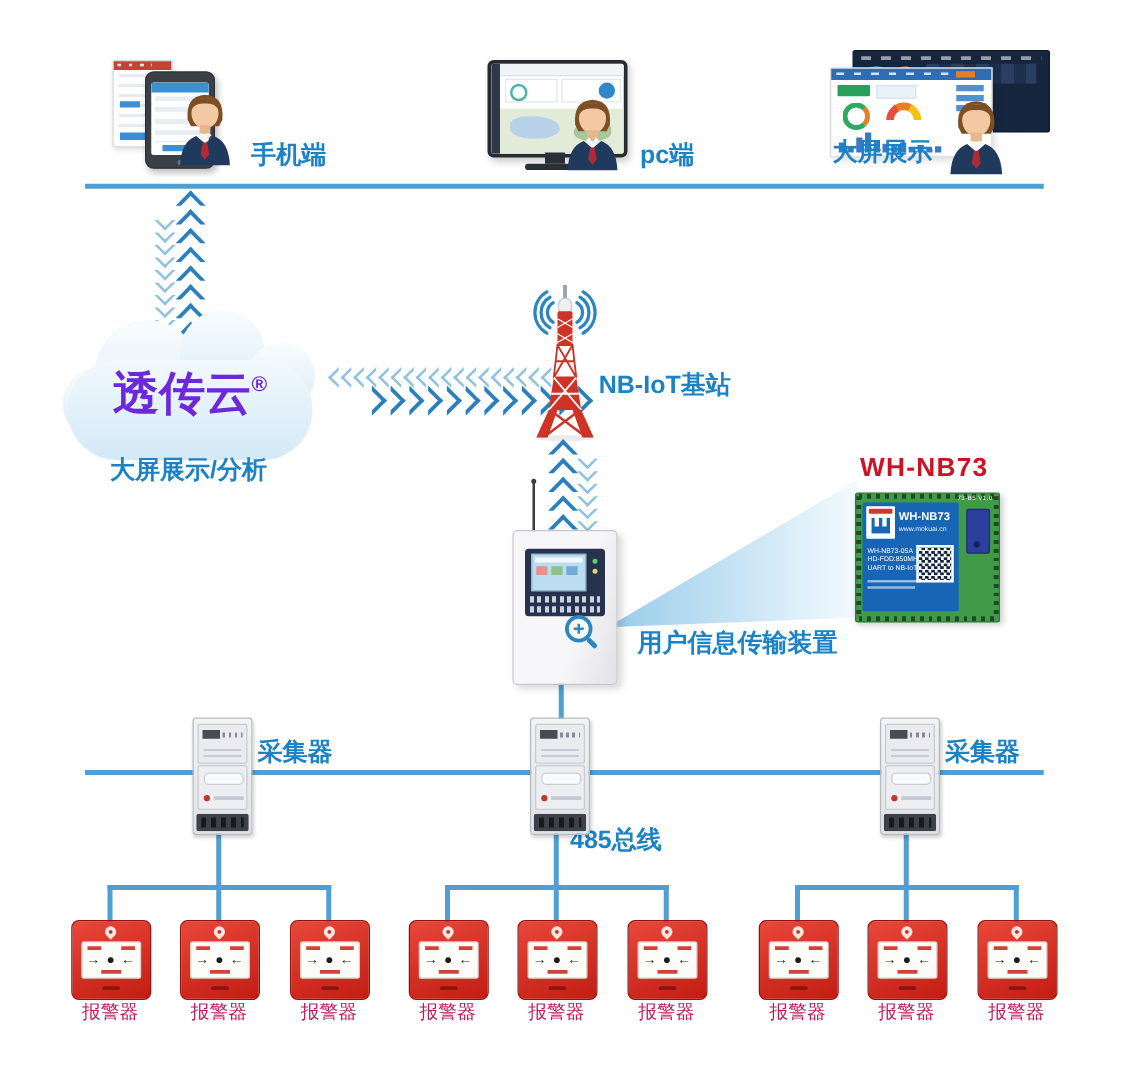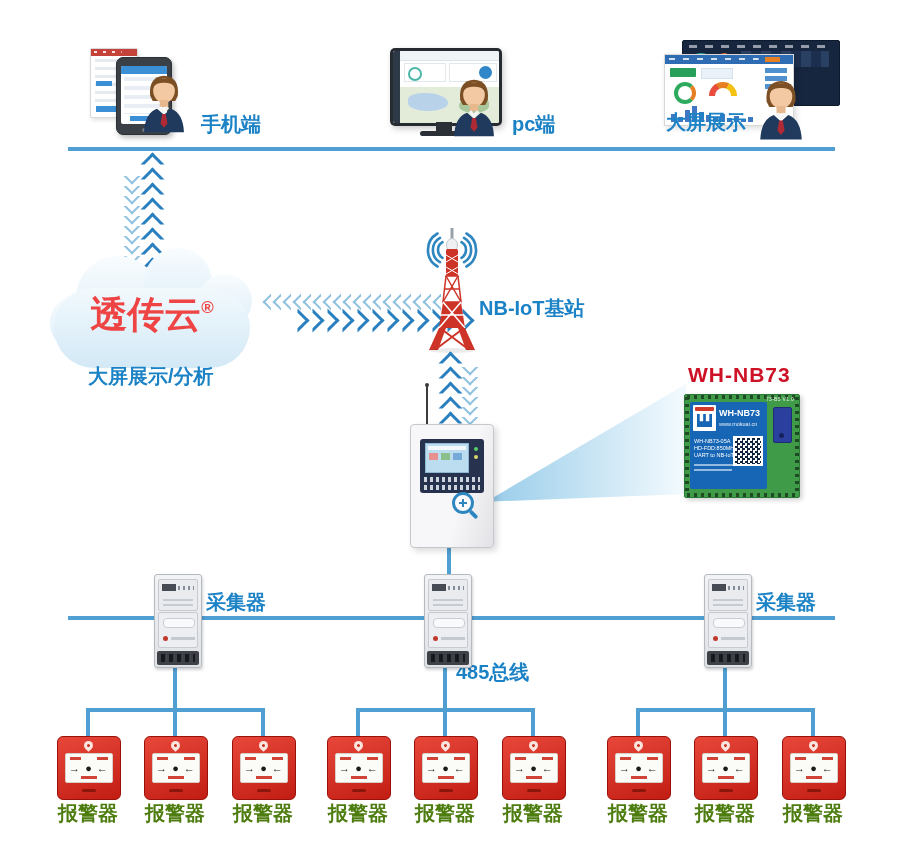--- a/index.html
+++ b/index.html
@@ -62,21 +62,21 @@
   .bsf-donut{position:absolute;left:9px;top:27px;width:14px;height:14px;border-radius:50%;border:4px solid #2eaa5e;border-right-color:#e67e22;}
   .bsf-bars{position:absolute;right:6px;top:13px;width:22px;display:flex;flex-direction:column;gap:3px;}
   .bsf-bars span{height:5px;background:#5291cf;}
   .bsf-chart{position:absolute;left:6px;right:30px;bottom:3px;height:17px;display:flex;align-items:flex-end;gap:2px;}
   .bsf-chart span{width:5px;background:#3f78c2;}
 
   
   .cloud{position:absolute;left:50px;top:248px;width:204px;height:122px;}
   .cloud .puff{position:absolute;border-radius:50%;background:linear-gradient(180deg,#f8fcfe,#dcedf8);}
   .cloud .base{position:absolute;left:4px;top:40px;width:196px;height:80px;border-radius:45px;background:linear-gradient(180deg,#f2f9fd,#d3e9f6);}
-  .cloud-title{position:absolute;left:0;top:42px;width:100%;text-align:center;font-weight:bold;font-size:37px;color:#ef4444;}
+  .cloud-title{position:absolute;left:0;top:42px;width:100%;text-align:center;font-weight:bold;font-size:37px;color:#6d28d9;}
   .cloud-title sup{font-size:17px;vertical-align:14px;}
 
   
   .tower-svg{position:absolute;left:420px;top:228px;}
 
   
   .antenna{position:absolute;left:426px;top:386px;width:2px;height:40px;background:#3c3c3e;}
   .antenna::before{content:"";position:absolute;left:-1px;top:-3px;width:4px;height:4px;border-radius:50%;background:#3c3c3e;}
   .cabinet{position:absolute;left:410px;top:424px;width:82px;height:122px;background:linear-gradient(105deg,#f7f7f9 60%,#e2e2e6);border:1px solid #c6c6cc;border-radius:4px;box-shadow:3px 3px 6px rgba(0,0,0,.15);z-index:2;}
   .cab-panel{position:absolute;left:9px;top:14px;width:64px;height:54px;background:#27324e;border-radius:3px;}
@@ -132,21 +132,21 @@
   .alarm-unit{position:absolute;width:62px;height:90px;}
   .alarm-box{position:absolute;width:62px;height:62px;background:linear-gradient(160deg,#e8473a,#c21d13);border-radius:6px;border:1px solid #991109;}
   .flame{position:absolute;left:50%;top:4px;margin-left:-5px;width:9px;height:9px;background:#fff3ee;border-radius:50% 50% 50% 0;transform:rotate(-45deg);opacity:.92;}
   .flame::after{content:"";position:absolute;left:3px;top:3px;width:3px;height:3px;border-radius:50%;background:#c2301f;}
   .apanel{position:absolute;left:7px;top:16px;right:7px;height:28px;background:#fbfbf8;border-radius:2px;border:1px solid #d8cfc9;}
   .trow{position:absolute;top:3px;left:4px;right:4px;display:flex;justify-content:space-between;}
   .tbar{width:11px;height:3px;background:#cf4437;}
   .press{position:absolute;top:8px;left:0;width:100%;text-align:center;font-size:11px;font-weight:bold;color:#1c1c1c;letter-spacing:1px;line-height:12px;}
   .tcenter{position:absolute;bottom:3px;left:50%;width:16px;margin-left:-8px;height:3px;background:#cf4437;}
   .aslot{position:absolute;bottom:7px;left:50%;width:14px;margin-left:-7px;height:3px;background:#8c150c;border-radius:2px;}
-  .alarm-label{position:absolute;top:64px;left:50%;transform:translateX(-50%);font-weight:bold;font-size:20px;color:#4d7c0f;white-space:nowrap;}
+  .alarm-label{position:absolute;top:64px;left:50%;transform:translateX(-50%);font-weight:normal;font-size:15px;color:#be185d;white-space:nowrap;}
 </style>
 </head>
 <body>
 
 <div id="stage">
 
   <div class="abs" style="left:86px;top:42px;width:190px;height:104px;">
     <div class="page-card" style="left:4px;top:6px;width:46px;height:68px;">
       <div class="pg-head"></div>
       <div class="pg-body"></div>
@@ -405,20 +405,21 @@
       <span class="led l1"></span>
       <span class="led l2"></span>
       <div class="cab-btnrow r1"></div>
       <div class="cab-btnrow r2"></div>
     </div>
   </div>
   <div class="magnifier">
     <div class="mag-circle"></div>
     <div class="mag-handle"></div>
   </div>
+  <div class="lbl" style="left:510px;top:503px;">用户信息传输装置</div>
 
   <div class="line" style="left:447px;top:544px;width:4px;height:34px;"></div>
 
   <div class="line" style="left:68px;top:616px;width:767px;height:4px;"></div>
 
   <div class="meter" style="left:154px;top:574px;">
     <div class="m-top">
         <span class="m-disp"></span>
         <span class="m-dots"></span>
         <span class="m-bars"></span>

